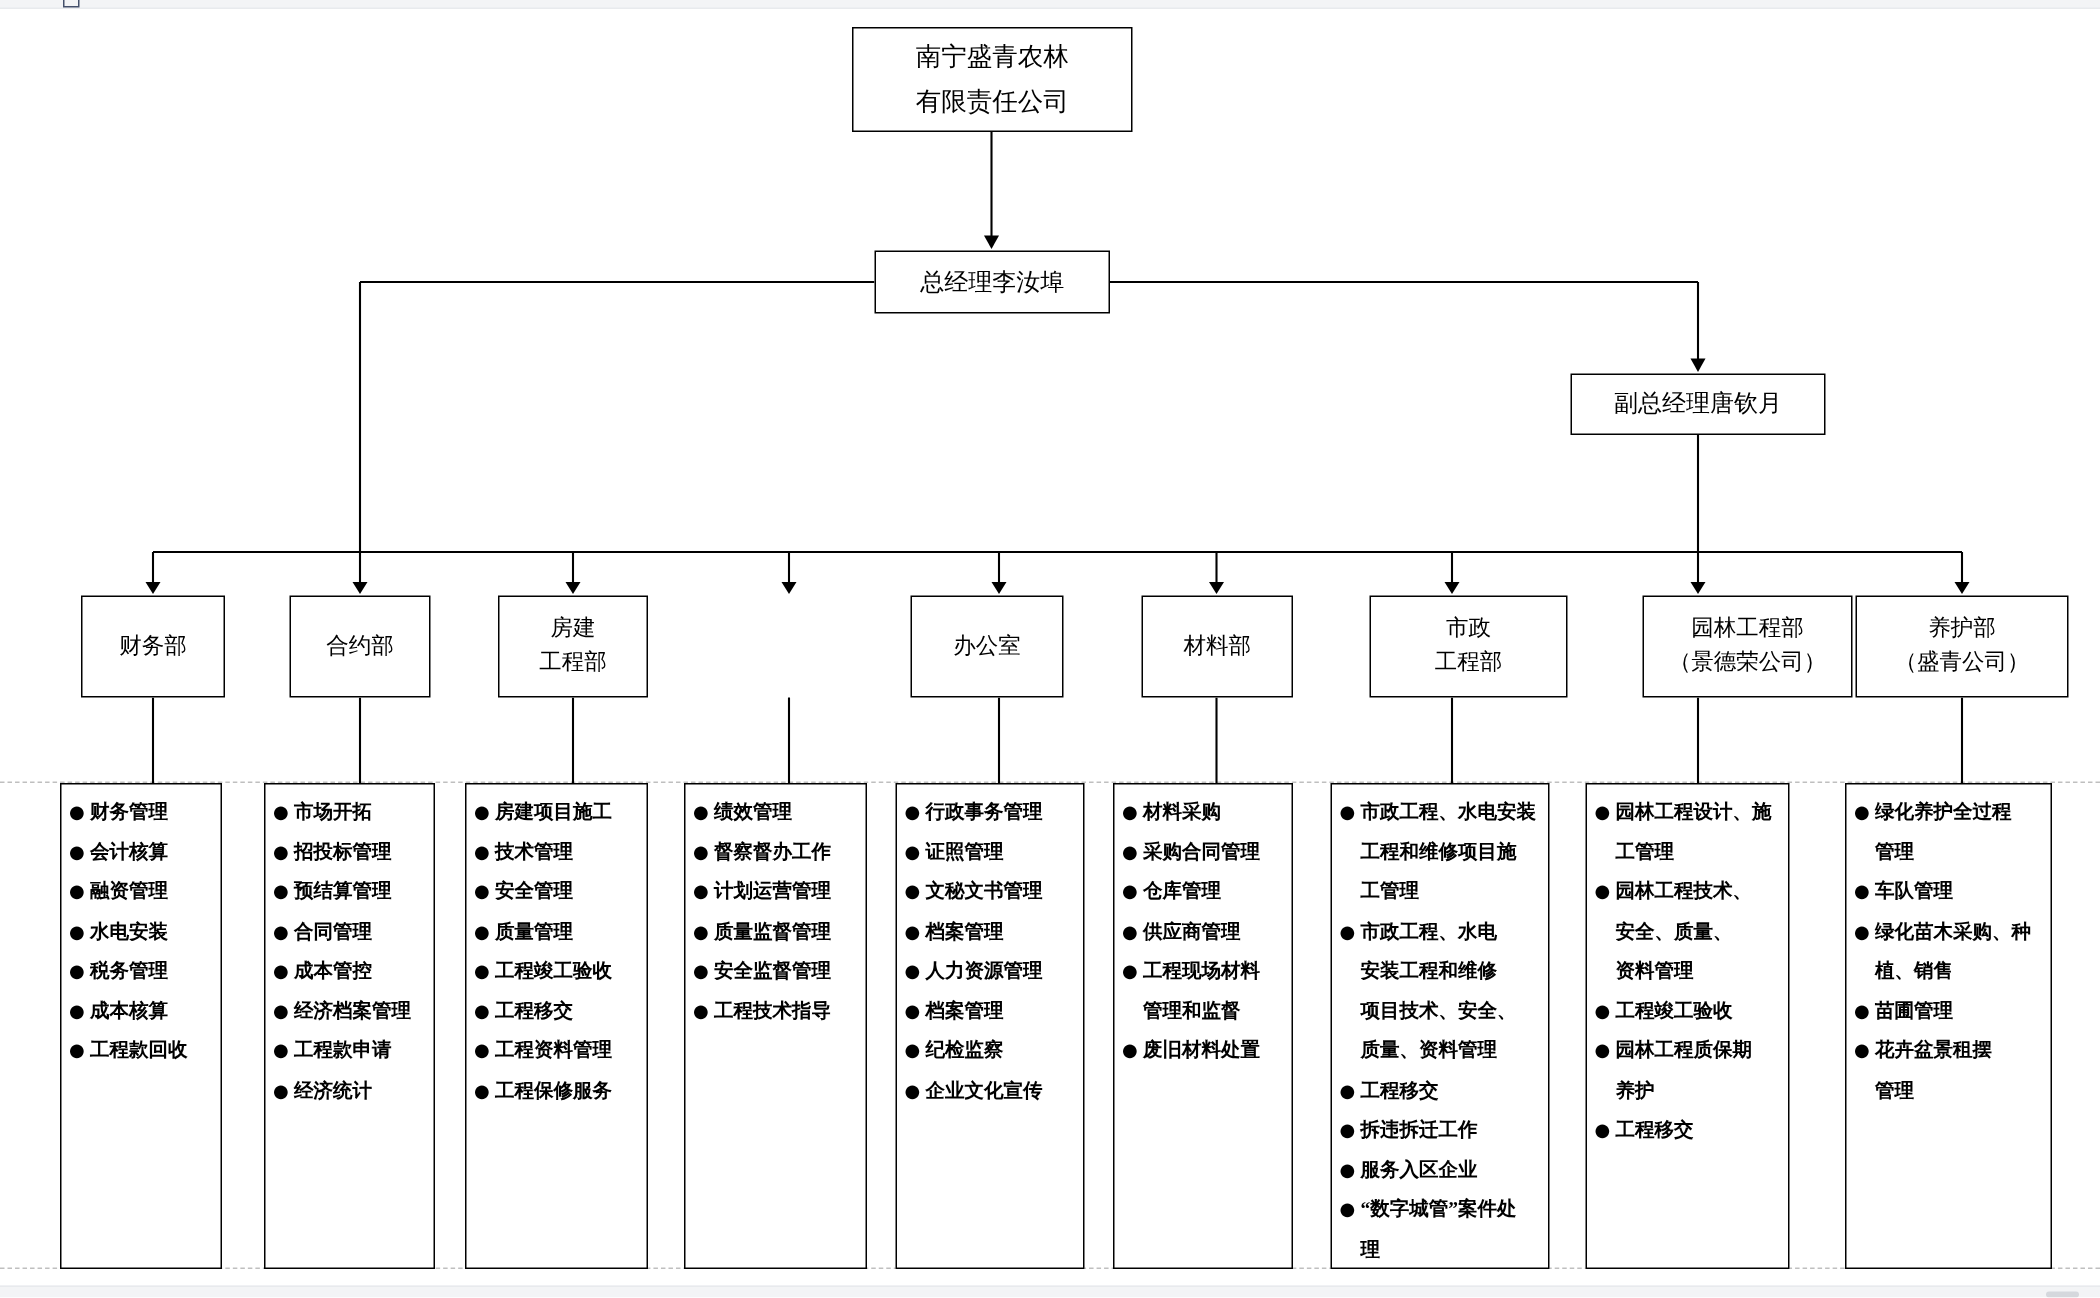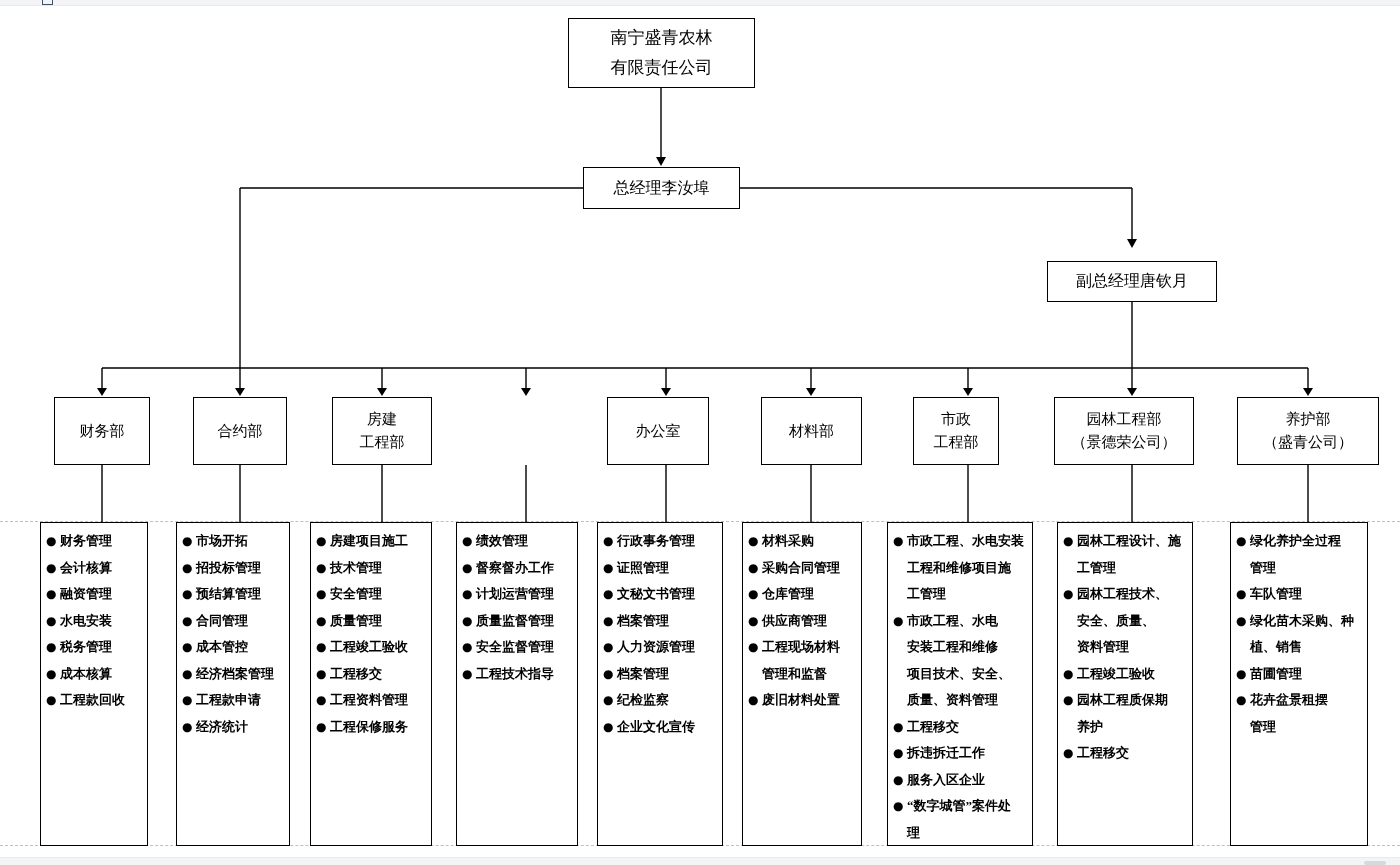--- a/index.html
+++ b/index.html
@@ -21,21 +21,21 @@
   .gridline { position:absolute; left:0; width:1400px; height:0;
     border-top:1px dashed #bfbfbf; z-index:1; }
 
   svg.connectors { position:absolute; left:0; top:0; z-index:2; }
 
   .box { position:absolute; background:#fff; border:1.6px solid #000; z-index:3;
     display:flex; align-items:center; justify-content:center; text-align:center;
     color:#000; white-space:pre-line; }
   .box-root   { left:568px; top:18px;  width:187px; height:70px; font-size:17px; line-height:30px; }
   .box-gm     { left:583px; top:167px; width:157px; height:42px; font-size:16px; }
-  .box-vgm    { left:1047px; top:249px; width:170px; height:41px; font-size:16px;margin-top:12px; }
+  .box-vgm    { left:1047px; top:249px; width:170px; height:41px; font-size:16px; }
   .dept-box   { top:397px; height:68px; font-size:15px; line-height:23px; }
 
   .duty-box { position:absolute; top:522px; height:324px; background:#fff;
     border:1.6px solid #000; z-index:3; list-style:none;
     padding:5px 2px 0 5px; }
   .duty-box li { position:relative; padding-left:14px; font-size:13px;
     line-height:26.5px; color:#000; word-break:break-all; }
   .duty-box .bullet { position:absolute; left:0; top:0; font-size:12px;
     font-family:"DejaVu Sans",sans-serif; }
   .duty-box .duty-text { white-space:pre-line;font-weight:bold; }
@@ -100,23 +100,23 @@
   <div class="box box-root">南宁盛青农林
 有限责任公司</div>
   <div class="box box-vgm">副总经理唐钦月</div>
 
   <div class="box dept-box" style="left:54px;width:96px">财务部</div>
   <div class="box dept-box" style="left:193px;width:94px">合约部</div>
   <div class="box dept-box" style="left:332px;width:100px">房建
 工程部</div>
   <div class="box dept-box" style="left:607px;width:102px">办公室</div>
   <div class="box dept-box" style="left:761px;width:101px">材料部</div>
-  <div class="box dept-box" style="left:913px;width:86px">市政
+  <div class="box dept-box" style="left:913px;width:132px">市政
 工程部</div>
-  <div class="box dept-box" style="left:1054px;width:140px">园林工程部
+  <div class="box dept-box" style="left:1095px;width:140px">园林工程部
 （景德荣公司）</div>
   <div class="box dept-box" style="left:1237px;width:142px">养护部
 （盛青公司）</div>
 
   <ul class="duty-box" style="left:40px;width:108px">
       <li><span class="bullet">●</span><span class="duty-text">财务管理</span></li>
       <li><span class="bullet">●</span><span class="duty-text">会计核算</span></li>
       <li><span class="bullet">●</span><span class="duty-text">融资管理</span></li>
       <li><span class="bullet">●</span><span class="duty-text">水电安装</span></li>
       <li><span class="bullet">●</span><span class="duty-text">税务管理</span></li>

